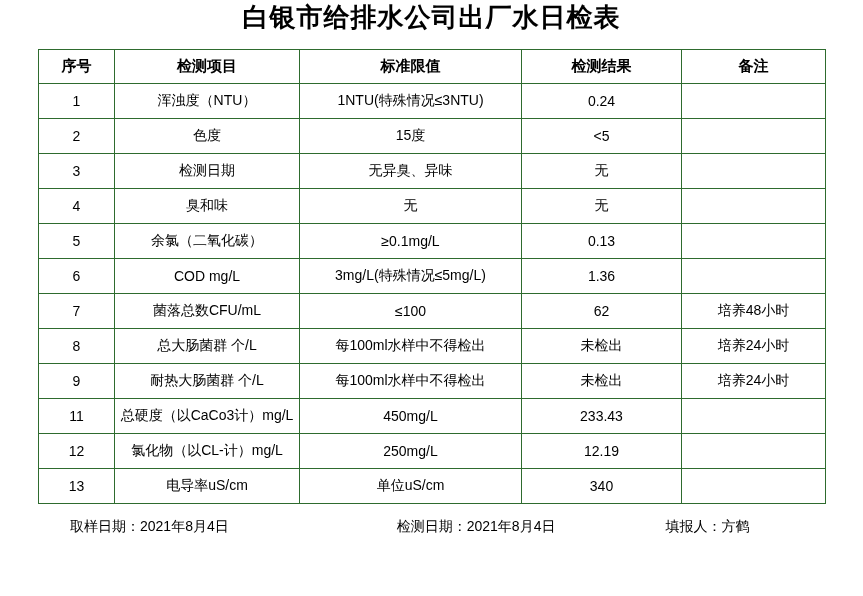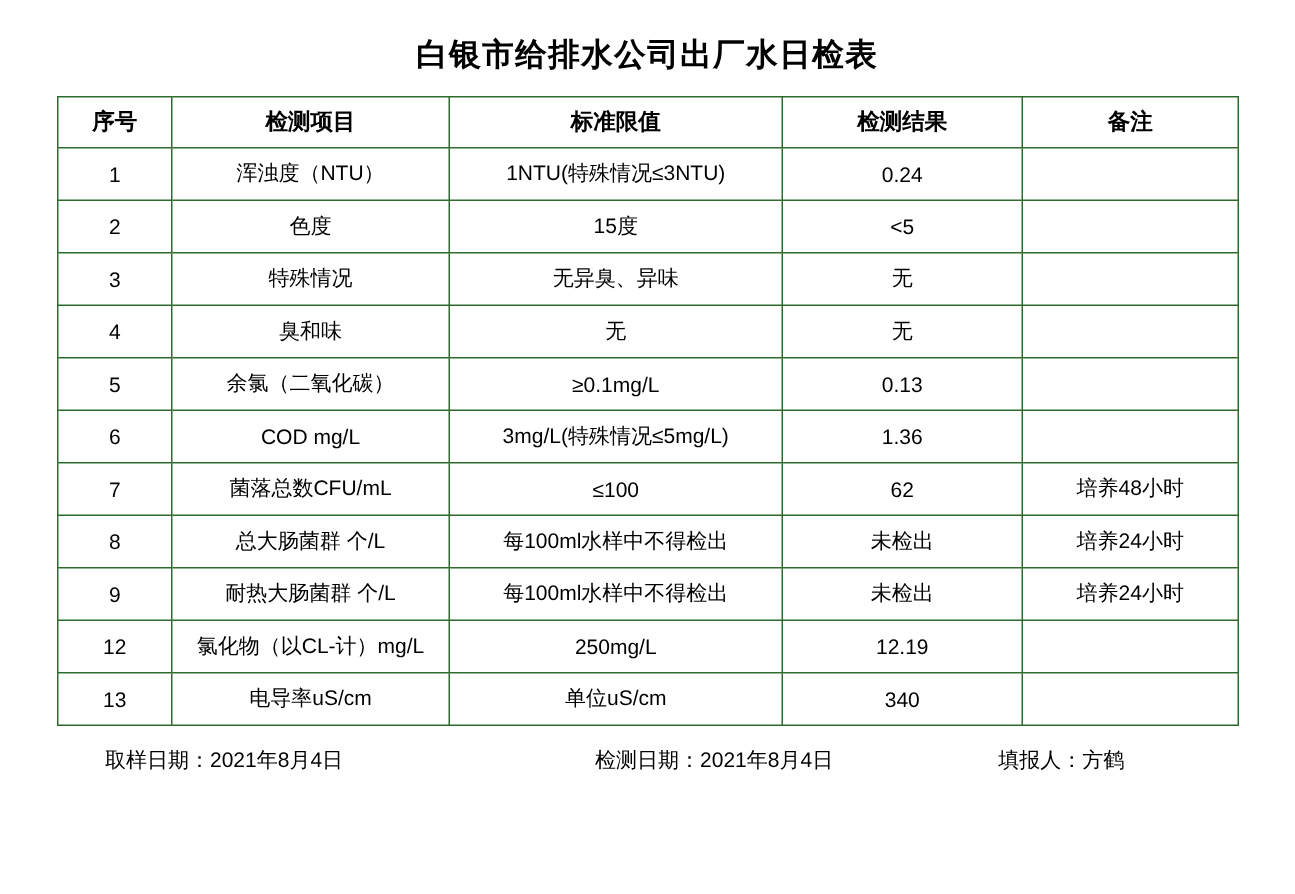--- a/index.html
+++ b/index.html
@@ -15,24 +15,23 @@
     overflow: hidden;
   }
   .page {
     position: relative;
     width: 863px;
     height: 596px;
     box-sizing: border-box;
   }
   .doc-title {
     text-align: center;
-    font-size: 21px;
+    font-size: 26px;
     font-weight: bold;
     letter-spacing: 1px;
-    margin-top: 22px;
     margin-bottom: 14px;
     font-family: "Liberation Sans", sans-serif;
   }
   .table-wrap {
     margin: 0 38px;
   }
   table.report {
     border-collapse: collapse;
     width: 787px;
     table-layout: fixed;
@@ -108,21 +107,21 @@
         </tr>
         <tr>
           <td style="border-color: rgb(46, 107, 46);">2</td>
           <td style="border-color: rgb(46, 107, 46);">色度</td>
           <td style="border-color: rgb(46, 107, 46);">15度</td>
           <td style="border-color: rgb(46, 107, 46);">&lt;5</td>
           <td style="border-color: rgb(46, 107, 46);"></td>
         </tr>
         <tr>
           <td style="border-color: rgb(46, 107, 46);">3</td>
-          <td style="border-color: rgb(46, 107, 46);">特殊情况</td>
+          <td style="border-color: rgb(46, 107, 46);">检测日期</td>
           <td style="border-color: rgb(46, 107, 46);">无异臭、异味</td>
           <td style="border-color: rgb(46, 107, 46);">无</td>
           <td style="border-color: rgb(46, 107, 46);"></td>
         </tr>
         <tr>
           <td style="border-color: rgb(46, 107, 46);">4</td>
           <td style="border-color: rgb(46, 107, 46);">臭和味</td>
           <td style="border-color: rgb(46, 107, 46);">无</td>
           <td style="border-color: rgb(46, 107, 46);">无</td>
           <td style="border-color: rgb(46, 107, 46);"></td>
@@ -156,20 +155,27 @@
           <td style="border-color: rgb(46, 107, 46);">培养24小时</td>
         </tr>
         <tr>
           <td style="border-color: rgb(46, 107, 46);">9</td>
           <td style="border-color: rgb(46, 107, 46);">耐热大肠菌群 个/L</td>
           <td class="cell-sm" style="border-color: rgb(46, 107, 46);">每100ml水样中不得检出</td>
           <td style="border-color: rgb(46, 107, 46);">未检出</td>
           <td style="border-color: rgb(46, 107, 46);">培养24小时</td>
         </tr>
         <tr>
+          <td style="border-color: rgb(46, 107, 46);">11</td>
+          <td class="cell-sm" style="border-color: rgb(46, 107, 46);">总硬度（以CaCo3计）mg/L</td>
+          <td style="border-color: rgb(46, 107, 46);">450mg/L</td>
+          <td style="border-color: rgb(46, 107, 46);">233.43</td>
+          <td style="border-color: rgb(46, 107, 46);"></td>
+        </tr>
+        <tr>
           <td style="border-color: rgb(46, 107, 46);">12</td>
           <td class="cell-sm" style="border-color: rgb(46, 107, 46);">氯化物（以CL-计）mg/L</td>
           <td style="border-color: rgb(46, 107, 46);">250mg/L</td>
           <td style="border-color: rgb(46, 107, 46);">12.19</td>
           <td style="border-color: rgb(46, 107, 46);"></td>
         </tr>
         <tr>
           <td style="border-color: rgb(46, 107, 46);">13</td>
           <td style="border-color: rgb(46, 107, 46); text-align: center;">电导率uS/cm</td>
           <td style="border-color: rgb(46, 107, 46);">单位uS/cm</td>

